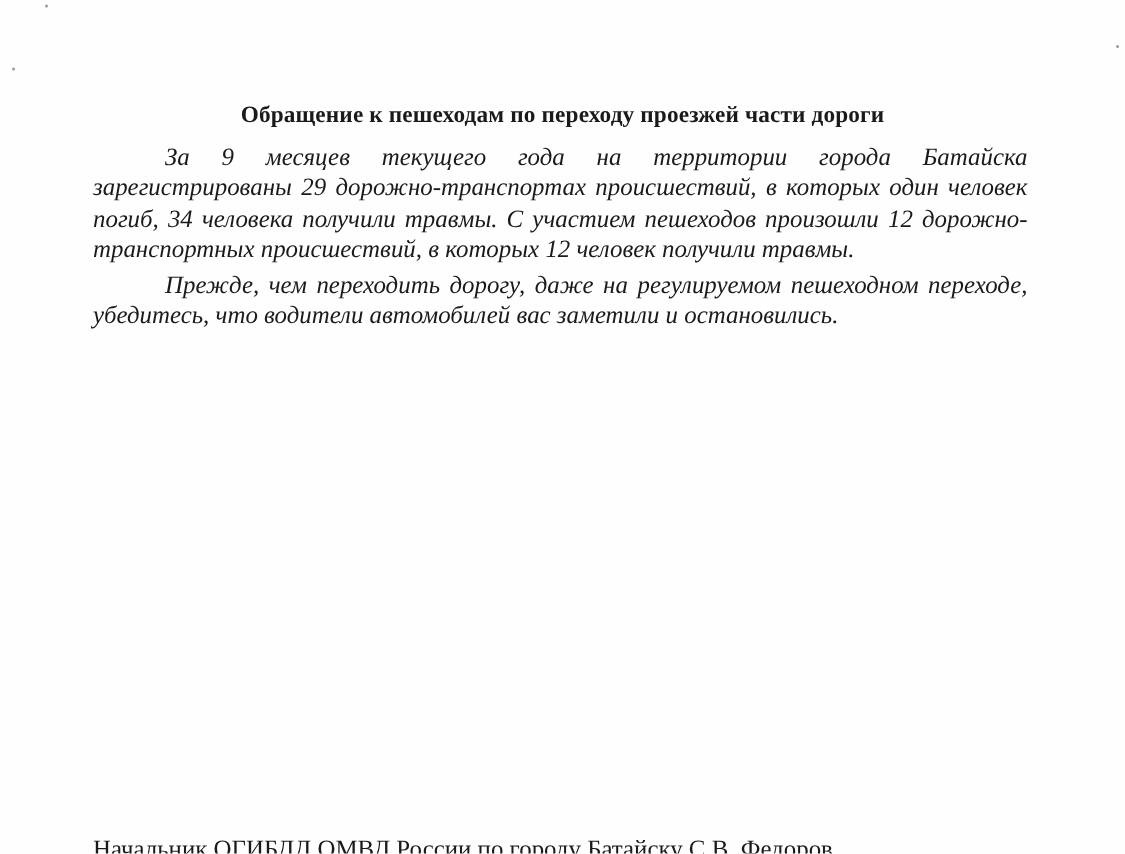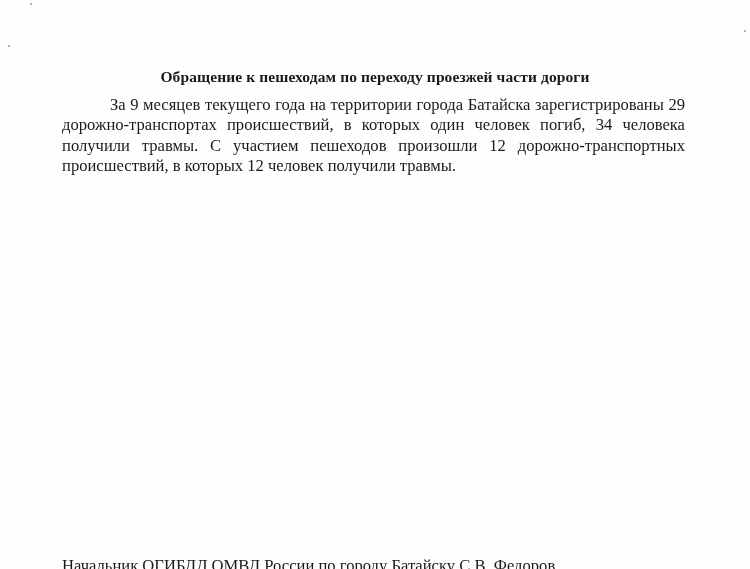--- a/index.html
+++ b/index.html
@@ -42,20 +42,21 @@
       left: 62px;
       top: 95px;
       width: 623px;
       font-size: 16.6px;
       line-height: 20.3px;
     }
     .para {
       margin: 0 0 3.5px 0;
       text-indent: 48px;
       text-align: justify;
+      font-style: italic;
     }
     .signature {
       position: absolute;
       left: 62px;
       top: 511px;
       font-size: 16.6px;
       white-space: nowrap;
       margin-top: 45px;
     }
   </style>
@@ -64,16 +65,17 @@
 
 <div class="page">
   <span class="speck" style="left:8px; top:45px;"></span>
   <span class="speck" style="left:30px; top:3px;"></span>
   <span class="speck" style="left:744px; top:30px;"></span>
 
   <div class="title">Обращение к пешеходам по переходу проезжей части дороги</div>
 
   <div class="body-text">
     <p class="para">За 9 месяцев текущего года на территории города Батайска зарегистрированы 29 дорожно-транспортах происшествий, в которых один человек погиб, 34 человека получили травмы. С участием пешеходов произошли 12 дорожно-транспортных происшествий, в которых 12 человек получили травмы.</p>
+    <p class="para">Прежде, чем переходить дорогу, даже на регулируемом пешеходном переходе, убедитесь, что водители автомобилей вас заметили и остановились.</p>
   </div>
 
   <div class="signature">Начальник ОГИБДД ОМВД России по городу Батайску С.В. Федоров</div>
 </div>
 
 </body></html>

